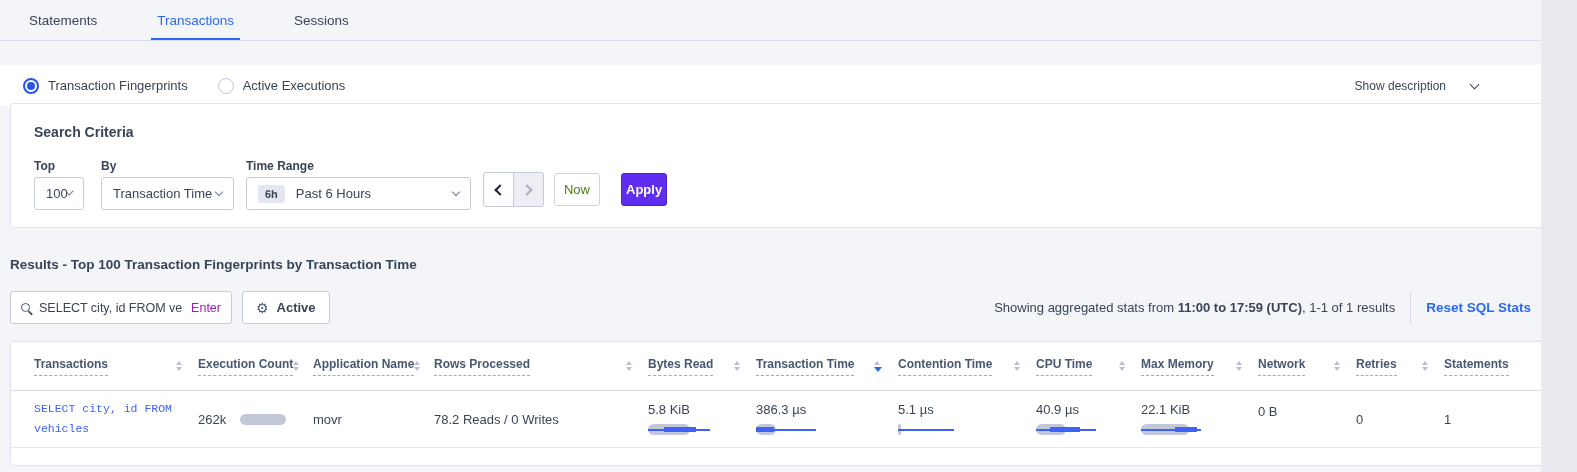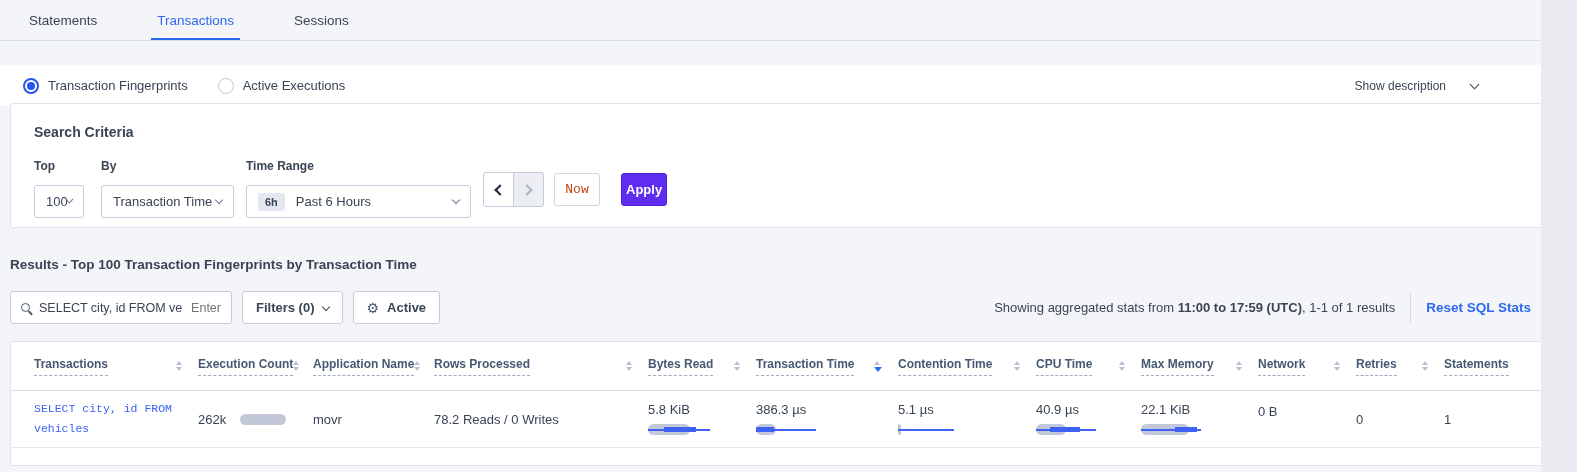--- a/index.html
+++ b/index.html
@@ -45,21 +45,21 @@
     transform:rotate(45deg); margin-top:-3px;
   }
 
   
   .criteria {
     position:absolute; top:103px; left:10px; width:1557px; height:125px;
     background:#fff; border:1px solid #e0e3ee; border-radius:3px;
   }
   .criteria-title { position:absolute; top:20px; left:23px; font-size:14px; font-weight:700; color:#394455; }
   .fld { position:absolute; top:55px; }
-  .fld-label { display:block; font-size:12px; font-weight:700; color:#394455; margin-bottom:12px; }
+  .fld-label { display:block; font-size:12px; font-weight:700; color:#394455; margin-bottom:4px; }
   .dropdown {
     height:33px; background:#fff; border:1px solid #c5cbdb; border-radius:3px;
     display:flex; align-items:center; justify-content:space-between;
     padding:0 11px; font-size:13px; color:#394455; cursor:pointer;
   }
   .dd-chev {
     width:6px; height:6px; border-right:1.5px solid #6f7a96; border-bottom:1.5px solid #6f7a96;
     transform:rotate(45deg); margin-top:-3px;
   }
   .fld-top  { left:23px;  width:50px; }
@@ -81,22 +81,22 @@
     width:8px; height:8px; border-left:2.4px solid #1d2636; border-bottom:2.4px solid #1d2636;
     transform:rotate(45deg); margin-left:3px;
   }
   .chev-right {
     width:8px; height:8px; border-right:2.4px solid #aab1c2; border-top:2.4px solid #aab1c2;
     transform:rotate(45deg); margin-right:3px;
   }
   .btn-now {
     position:absolute; top:69px; left:543px; width:46px; height:33px;
     background:#fff; border:1px solid #d0d5e2; border-radius:3px;
-    font-size:13px; color:#c2410c; display:flex; align-items:center; justify-content:center;
-    cursor:pointer; font-family:Liberation Mono, monospace;
+    font-size:13px; color:#4d7c0f; display:flex; align-items:center; justify-content:center;
+    cursor:pointer; font-family:Liberation Sans, sans-serif;
   }
   .btn-apply {
     position:absolute; top:69px; left:610px; height:33px; padding:0 4px;
     background:#5f2df0; border:1px solid #4c21d8; border-radius:3px;
     font-size:13px; font-weight:700; color:#fff; display:flex; align-items:center;
     cursor:pointer; font-family:inherit;
   }
 
   
   .results-heading { position:absolute; top:257px; left:10px; font-size:13.5px; font-weight:700; color:#394455; }
@@ -107,21 +107,21 @@
   }
   .search-glyph { position:relative; width:9px; height:9px; border:1.5px solid #475872; border-radius:50%; flex:0 0 auto; }
   .search-glyph::after {
     content:""; position:absolute; width:5px; height:1.5px; background:#475872;
     transform:rotate(45deg); right:-4px; bottom:-2px;
   }
   .search-box input {
     border:none; outline:none; flex:1; min-width:0; font-size:12.5px; color:#394455;
     font-family:inherit; background:transparent;
   }
-  .enter-hint { font-size:12.5px; color:#737373; }
+  .enter-hint { font-size:12.5px; color:#a21caf; }
   .btn {
     height:33px; background:#fff; border:1px solid #c5cbdb; border-radius:3px;
     display:flex; align-items:center; gap:8px; padding:0 13px;
     font-size:13px; font-weight:700; color:#394455; cursor:pointer; font-family:inherit;
   }
   .btn-filters { margin-left:10px; }
   .btn-columns { margin-left:10px; }
   .gear-glyph { font-size:14px; color:#475872; font-weight:400; line-height:1; }
   .filters-chev {
     width:6px; height:6px; border-right:1.6px solid #394455; border-bottom:1.6px solid #394455;
@@ -242,24 +242,20 @@
   </div>
 
   <div class="results-heading">Results - Top 100 Transaction Fingerprints by Transaction Time</div>
 
   <div class="controls-row">
     <div class="search-box">
       <span class="search-glyph"></span>
       <input type="text" value="SELECT city, id FROM vehicles W" style="">
       <span class="enter-hint">Enter</span>
     </div>
-    <div class="btn btn-filters">
-      <span>Filters (0)</span>
-      <span class="filters-chev"></span>
-    </div>
     <div class="btn btn-columns">
       <span class="gear-glyph">⚙</span>
       <span>Active</span>
     </div>
     <div class="right-stats">
       <span><span>Showing aggregated stats from </span><b>11:00 to 17:59 (UTC)</b><span>, 1-1 of 1 results</span></span>
       <span class="v-divider"></span>
       <span class="reset-link">Reset SQL Stats</span>
     </div>
   </div>

